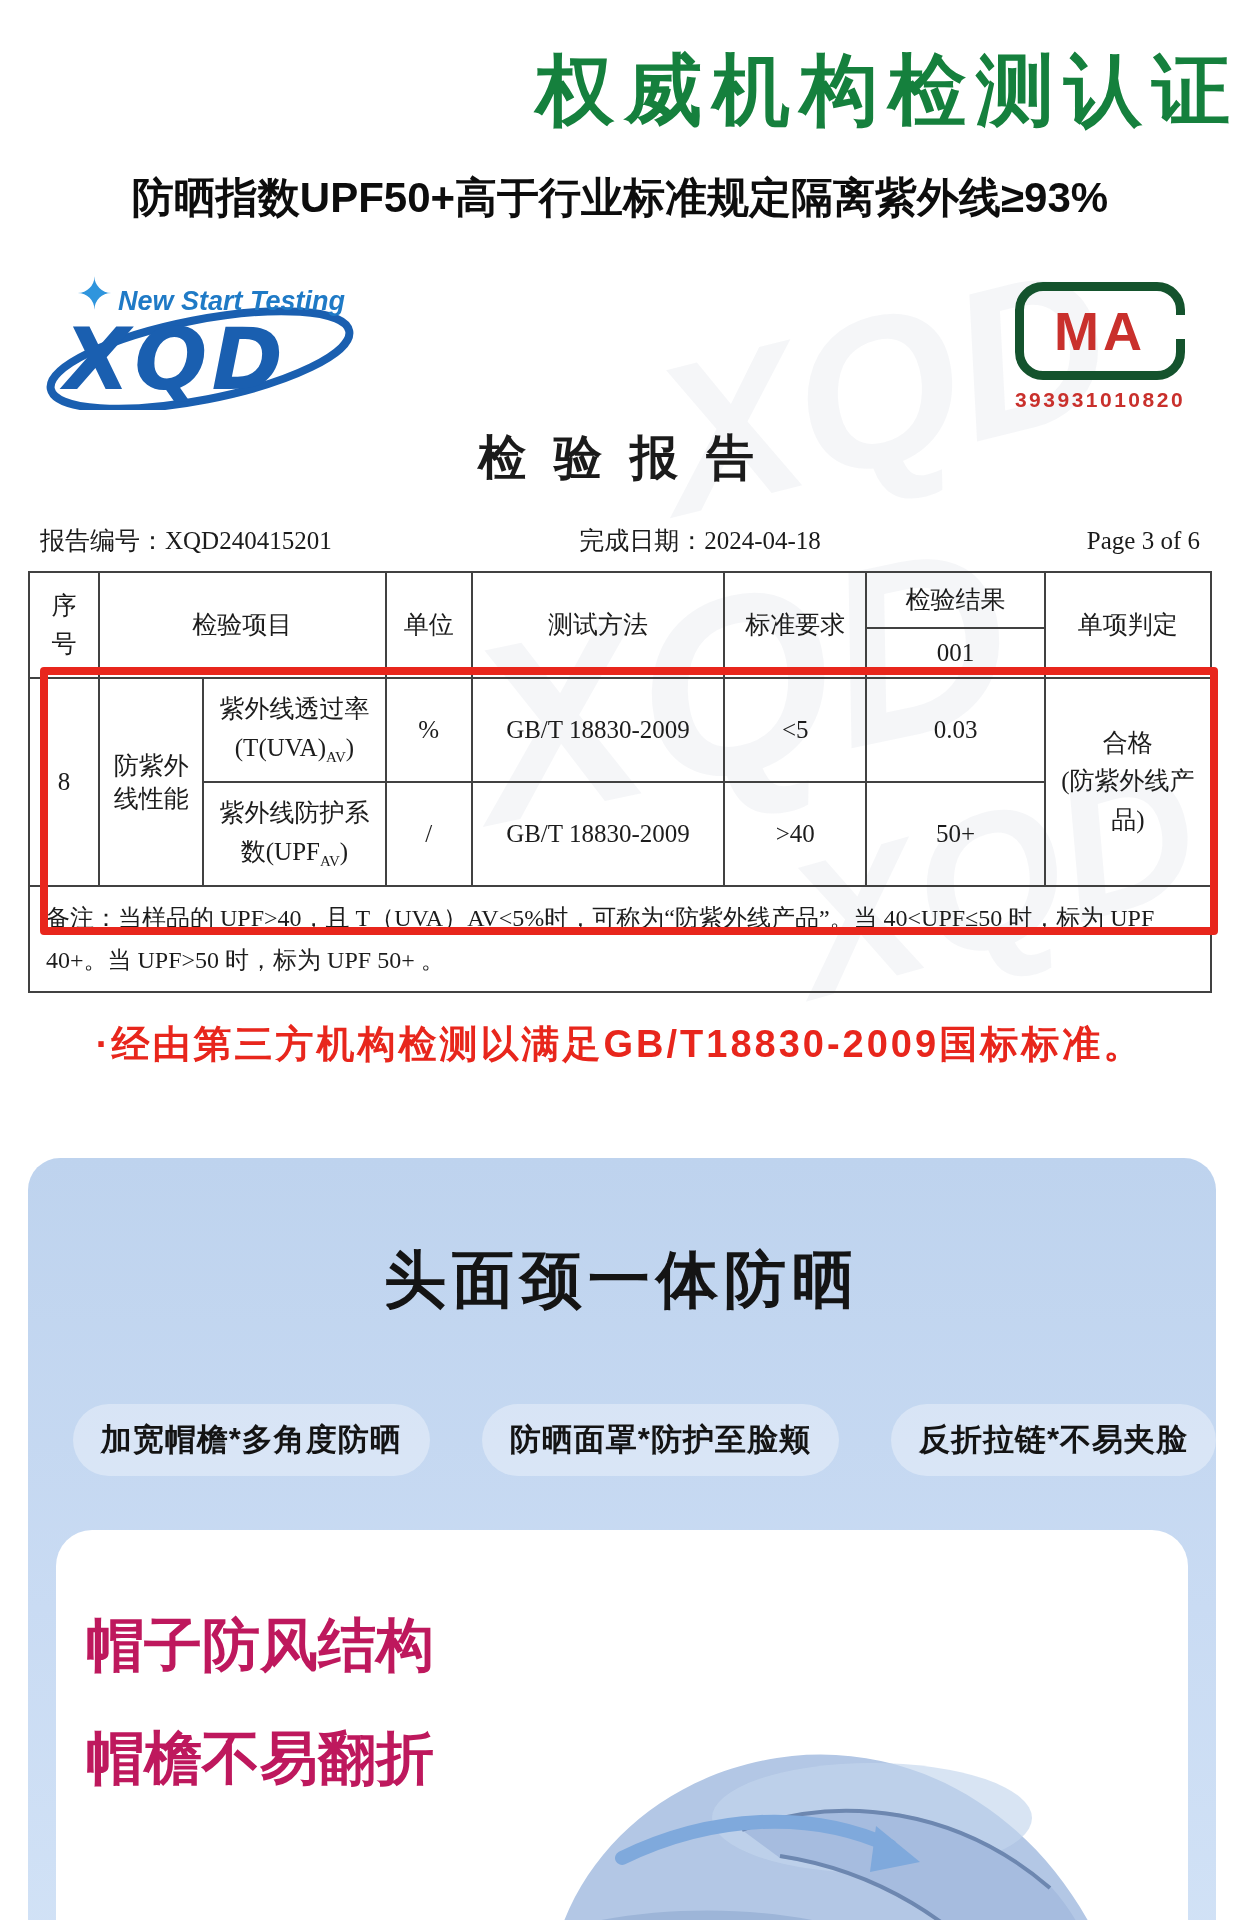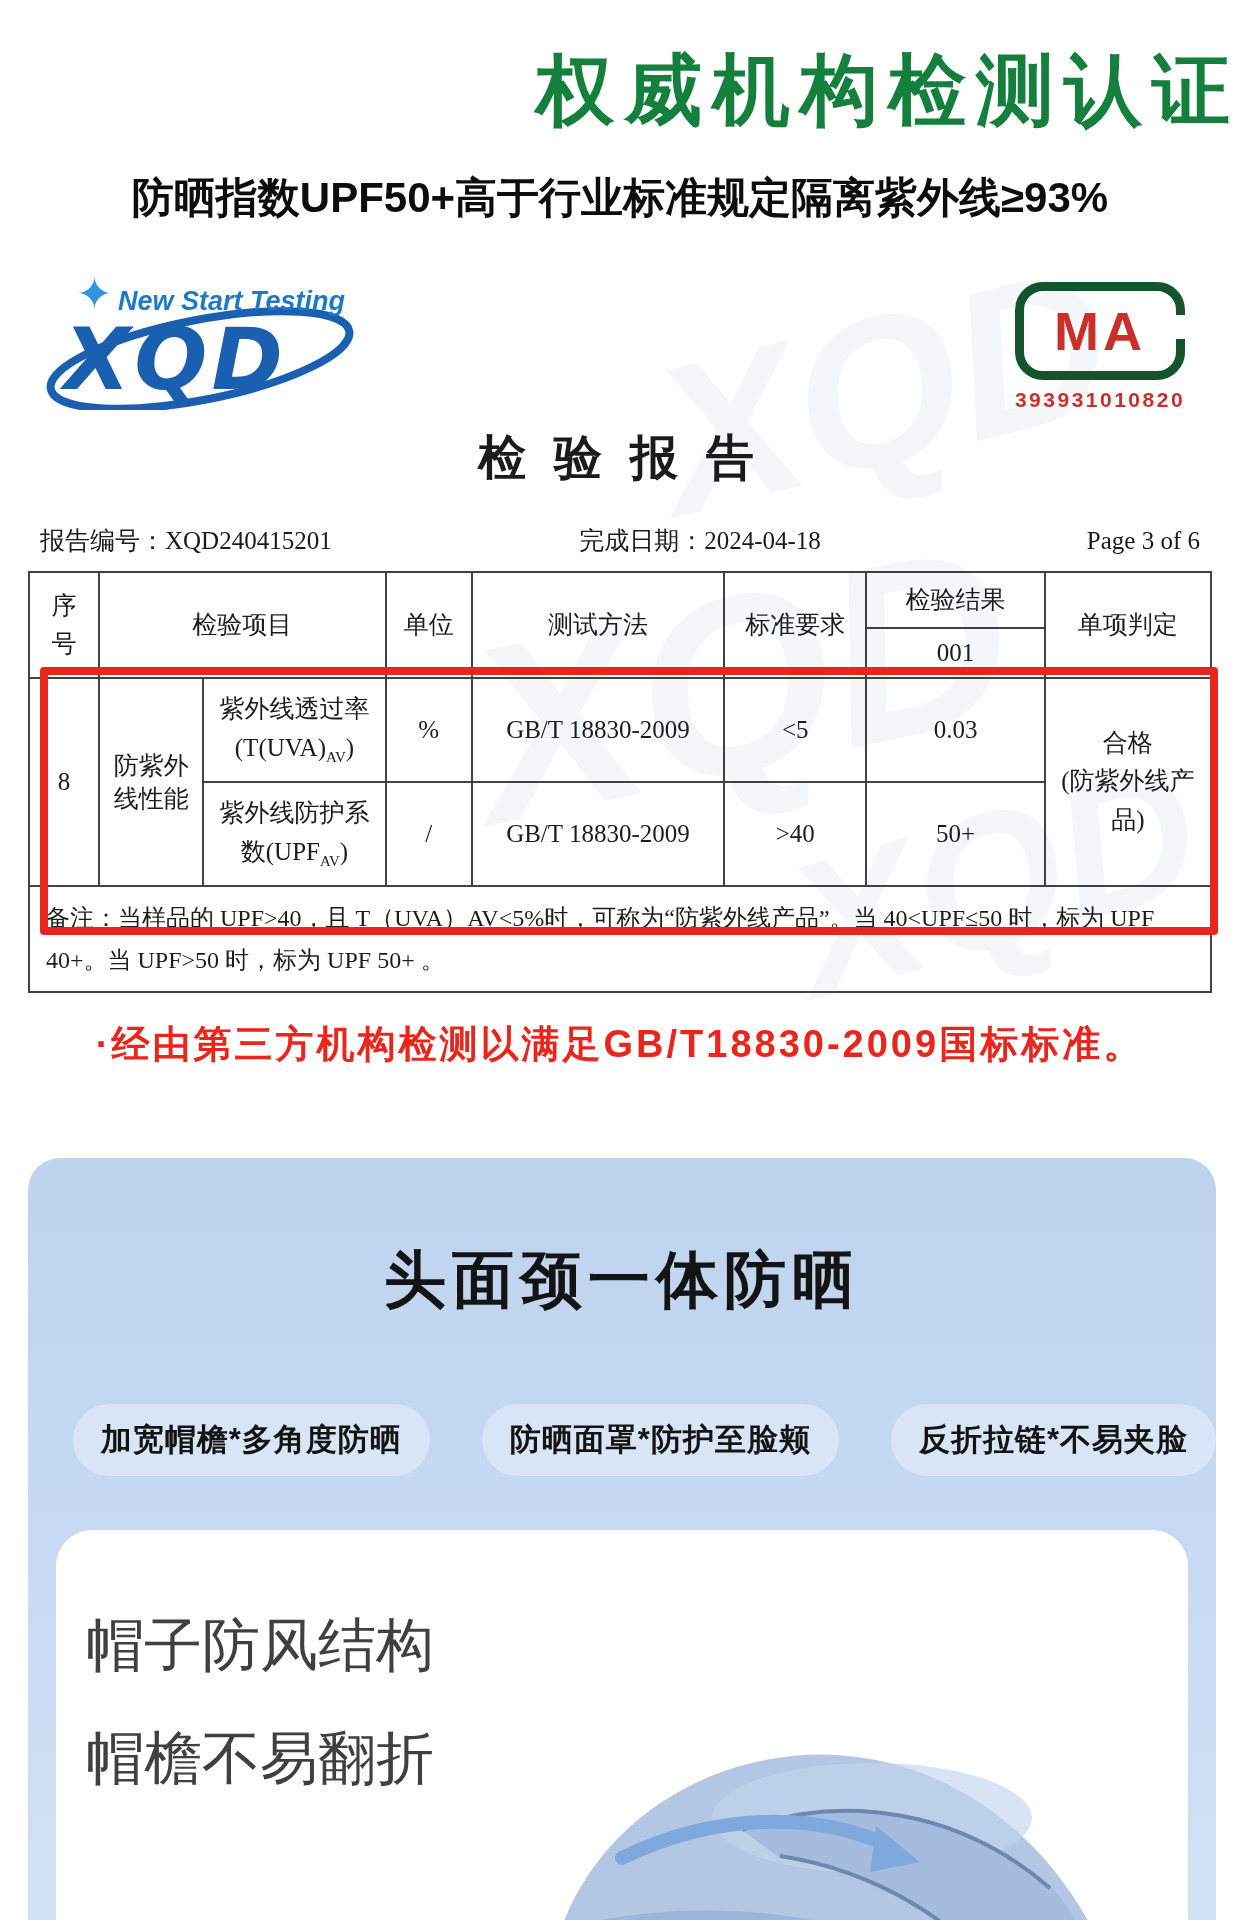--- a/index.html
+++ b/index.html
@@ -49,21 +49,21 @@
 
   .note{margin-top:26px;text-align:center;color:#e8261c;font-size:38px;font-weight:900;letter-spacing:3px;}
 
   .panel{position:relative;margin:88px 24px 0 28px;height:900px;border-radius:32px;overflow:hidden;
     background:linear-gradient(180deg,#bed3ee 0%,#c9dbf3 50%,#d4e4f7 100%);}
   .panel-title{padding-top:80px;text-align:center;font-size:62px;font-weight:900;letter-spacing:6px;color:#141414;}
   .pill-row{margin-top:82px;display:flex;justify-content:flex-end;gap:52px;}
   .pill{background:rgba(255,255,255,0.34);border-radius:999px;padding:15px 28px;font-size:31px;font-weight:800;color:#141414;letter-spacing:1px;white-space:nowrap;}
 
   .card{position:relative;margin:54px auto 0;width:1132px;height:640px;background:#ffffff;border-radius:36px;overflow:hidden;}
-  .card-text{position:absolute;left:30px;top:58px;font-size:58px;font-weight:400;line-height:1.95;color:#404040;z-index:2;}
+  .card-text{position:absolute;left:30px;top:58px;font-size:58px;font-weight:700;line-height:1.95;color:#be185d;z-index:2;}
   .card-text span{display:block;}
   .hat-svg{position:absolute;right:-4px;bottom:-8px;z-index:1;}
 </style>
 </head>
 <body>
 
 <span class="wm wm1">XQD</span>
 <span class="wm wm2">XQD</span>
 <span class="wm wm3">XQD</span>
 

